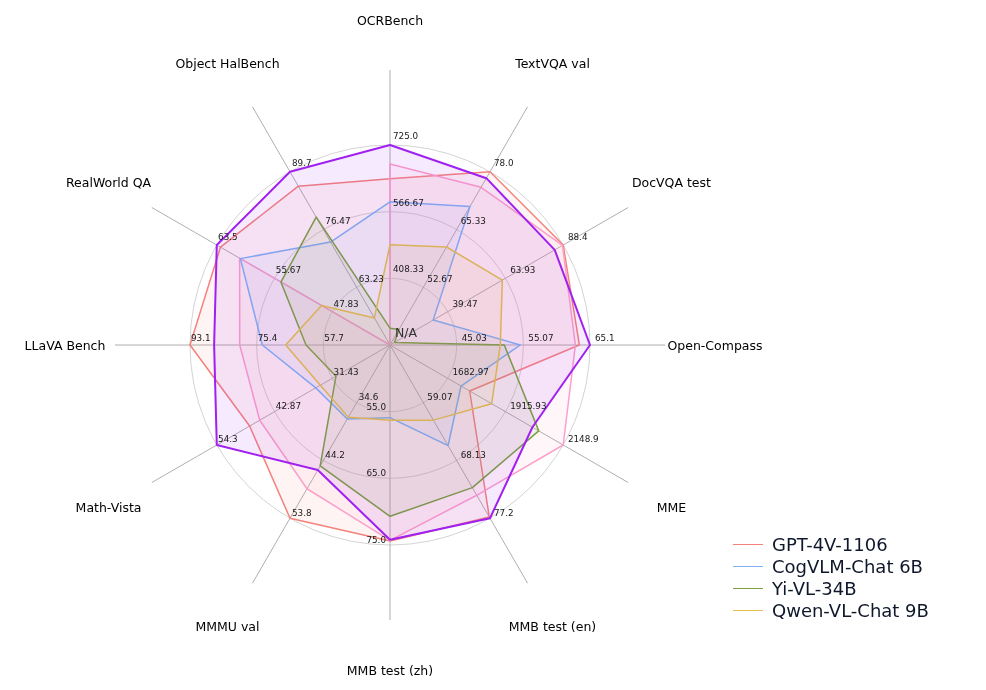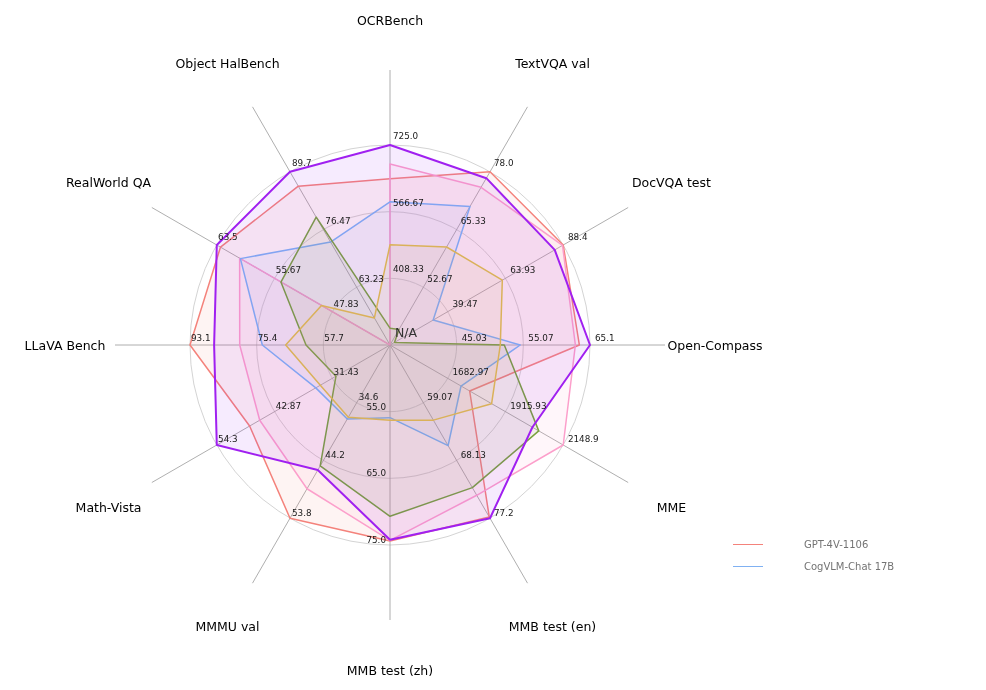--- a/index.html
+++ b/index.html
@@ -5,21 +5,21 @@
   html,body{margin:0;padding:0;background:#fff;}
   body{width:986px;height:690px;position:relative;font-family:"DejaVu Sans",sans-serif;overflow:hidden;}
   #chart-wrap{position:absolute;left:0;top:0;width:986px;height:690px;}
   svg{position:absolute;left:0;top:0;}
   .tick{font:8.8px "DejaVu Sans",sans-serif;fill:#1a1a1a;}
   .cat{font:12.5px "DejaVu Sans",sans-serif;fill:#000;}
   .center-label{font:12.5px "DejaVu Sans",sans-serif;fill:#333;}
   .legend{position:absolute;left:733px;top:533px;}
   .legend-item{display:flex;align-items:center;height:22px;}
   .swatch{display:inline-block;width:30px;height:0;border-top:1.7px solid #000;margin-right:9px;}
-  .legend-label{font-size:10px;color:#737373;white-space:nowrap;margin-left:32px;}
+  .legend-label{font-size:18px;color:#0f172a;white-space:nowrap;}
 </style>
 </head>
 <body>
 
 <div id="chart-wrap">
   <svg id="radar-svg" width="986" height="690" viewBox="0 0 986 690">
       <circle cx="390" cy="345" r="66.66666666666666" fill="none" stroke="#d4d4d4" stroke-width="1"></circle>
       <circle cx="390" cy="345" r="133.33333333333331" fill="none" stroke="#d4d4d4" stroke-width="1"></circle>
       <circle cx="390" cy="345" r="200" fill="none" stroke="#d4d4d4" stroke-width="1"></circle>
       <line x1="390" y1="345" x2="390" y2="70" stroke="#9a9a9a" stroke-width="0.8"></line>
@@ -90,16 +90,24 @@
       <text x="108.54174377005745" y="182.49999999999997" text-anchor="middle" dominant-baseline="central" class="cat">RealWorld QA</text>
       <text x="227.49999999999986" y="63.54174377005751" text-anchor="middle" dominant-baseline="central" class="cat">Object HalBench</text>
     </svg>
   <div class="legend" id="legend">
       <div class="legend-item">
         <span class="swatch" style="border-top-color: rgb(244, 130, 123);"></span>
         <span class="legend-label">GPT-4V-1106</span>
       </div>
       <div class="legend-item">
         <span class="swatch" style="border-top-color: rgb(128, 177, 242);"></span>
-        <span class="legend-label">CogVLM-Chat 17B</span>
+        <span class="legend-label">CogVLM-Chat 6B</span>
+      </div>
+      <div class="legend-item">
+        <span class="swatch" style="border-top-color: rgb(122, 161, 62);"></span>
+        <span class="legend-label">Yi-VL-34B</span>
+      </div>
+      <div class="legend-item">
+        <span class="swatch" style="border-top-color: rgb(225, 192, 75);"></span>
+        <span class="legend-label">Qwen-VL-Chat 9B</span>
       </div>
     </div>
 </div>
 
 </body></html>

